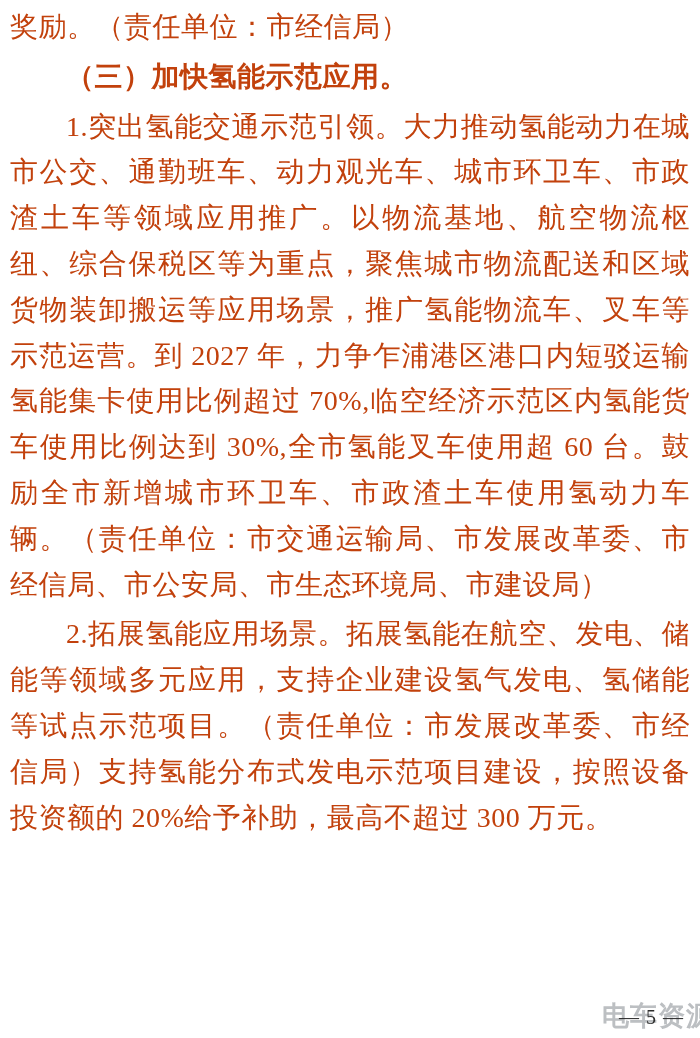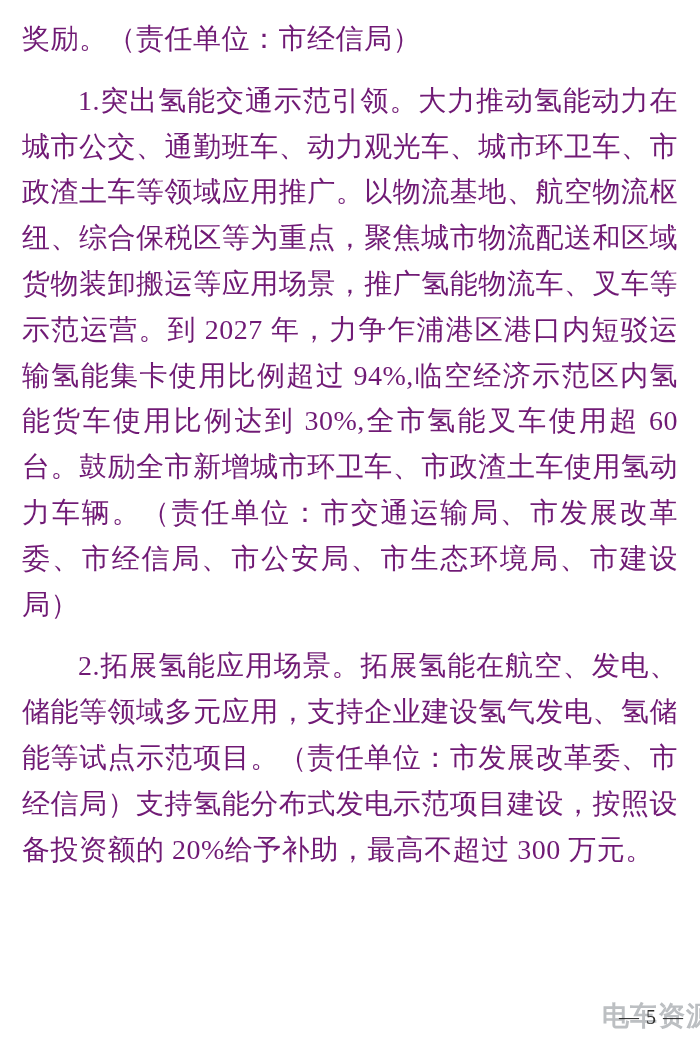--- a/index.html
+++ b/index.html
@@ -15,26 +15,26 @@
     overflow: hidden;
     font-family: "Liberation Serif", "DejaVu Serif", serif;
   }
   .content {
     position: absolute;
     top: 0;
     left: 6px;
     right: 6px;
   }
   .content p {
-    margin: 16px;
+    margin: 4px;
     padding: 0;
     font-size: 28px;
     line-height: 45.8px;
     letter-spacing: 0.5px;
-    color: #701a75;
+    color: #c2410c;
     text-align: justify;
     text-justify: inter-character;
     word-break: break-all;
   }
   .content p.indent {
     text-indent: 2em;
   }
   .content p.heading {
     font-weight: 700;
   }
@@ -67,21 +67,22 @@
     white-space: nowrap;
     z-index: 2;
   }
 </style>
 </head>
 <body>
 
 <div class="page">
   <div class="content">
     <p>奖励。（责任单位：市经信局）</p>
-    <p class="indent">1.突出氢能交通示范引领。大力推动氢能动力在城市公交、通勤班车、动力观光车、城市环卫车、市政渣土车等领域应用推广。以物流基地、航空物流枢纽、综合保税区等为重点，聚焦城市物流配送和区域货物装卸搬运等应用场景，推广氢能物流车、叉车等示范运营。到 2027 年，力争乍浦港区港口内短驳运输氢能集卡使用比例超过 94%,临空经济示范区内氢能货车使用比例达到 30%,全市氢能叉车使用超 60 台。鼓励全市新增城市环卫车、市政渣土车使用氢动力车辆。（责任单位：市交通运输局、市发展改革委、市经信局、市公安局、市生态环境局、市建设局）</p>
+    <p class="indent heading">（三）加快氢能示范应用。</p>
+    <p class="indent">1.突出氢能交通示范引领。大力推动氢能动力在城市公交、通勤班车、动力观光车、城市环卫车、市政渣土车等领域应用推广。以物流基地、航空物流枢纽、综合保税区等为重点，聚焦城市物流配送和区域货物装卸搬运等应用场景，推广氢能物流车、叉车等示范运营。到 2027 年，力争乍浦港区港口内短驳运输氢能集卡使用比例超过 70%,临空经济示范区内氢能货车使用比例达到 30%,全市氢能叉车使用超 60 台。鼓励全市新增城市环卫车、市政渣土车使用氢动力车辆。（责任单位：市交通运输局、市发展改革委、市经信局、市公安局、市生态环境局、市建设局）</p>
     <p class="indent">2.拓展氢能应用场景。拓展氢能在航空、发电、储能等领域多元应用，支持企业建设氢气发电、氢储能等试点示范项目。（责任单位：市发展改革委、市经信局）支持氢能分布式发电示范项目建设，按照设备投资额的 20%给予补助，最高不超过 300 万元。</p>
   </div>
 
   <div class="footer">
     <span class="watermark">电车资源</span>
     <span class="page-number">— 5 —</span>
   </div>
 </div>
 
 </body></html>

